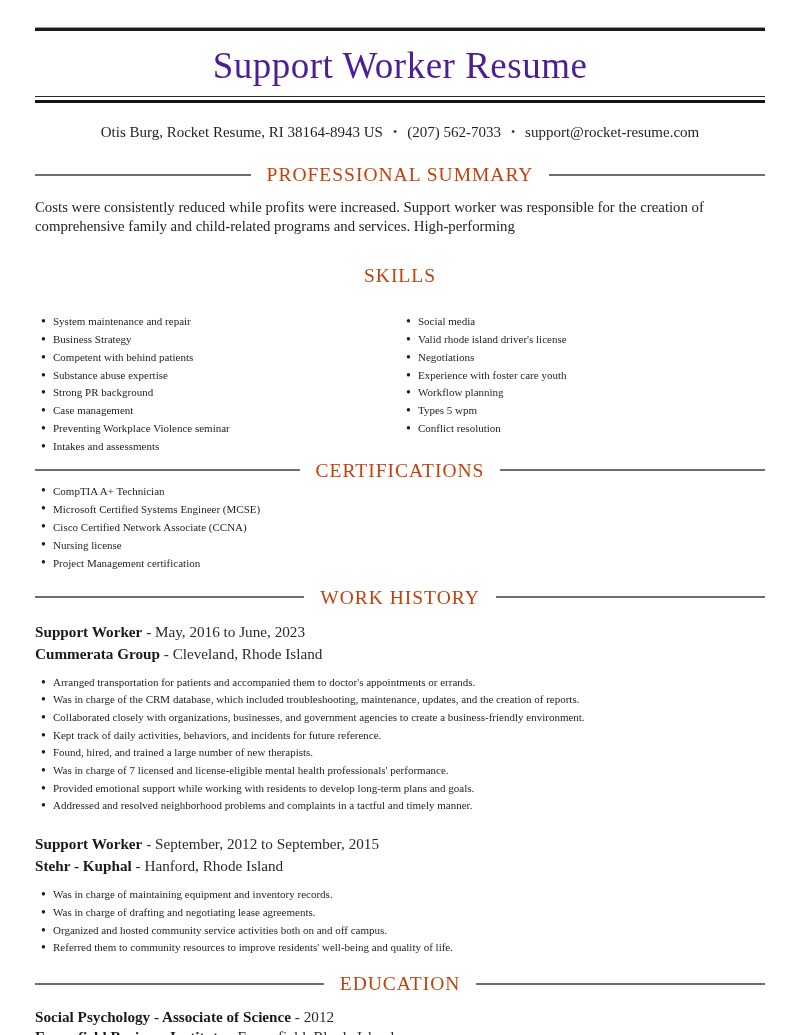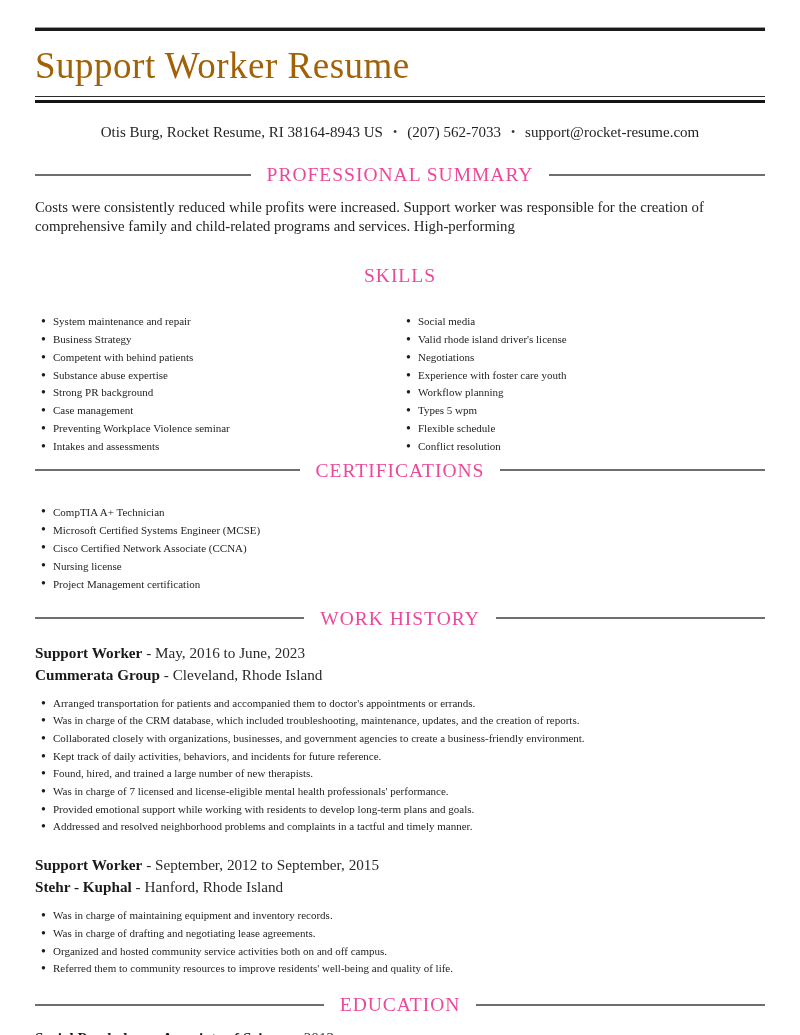--- a/index.html
+++ b/index.html
@@ -19,39 +19,39 @@
     border-bottom:3px solid #1a1a1a;
   }
   .rule-title-bottom {
     margin-top:5px; height:3px;
     border-top:1px solid #2b2b2b;
     border-bottom:3px solid #141414;
   }
 
   h1.doc-title {
     margin:10px 0 0 0;
-    text-align:left;
+    text-align:center;
     font-size:37px; font-weight:400;
     line-height:50px; letter-spacing:0.5px;
-    color:#a16207;
+    color:#4c1d95;
   }
 
   .contact {
     margin-top:20px;
     text-align:center;
     font-size:15px; color:#1f1f1f;
     line-height:18px;
   }
   .contact .sep { display:inline-block; margin:0 10px; font-size:12px; vertical-align:1px; color:#333; }
 
   .sec-head { display:flex; align-items:center; gap:16px; }
   .sec-head .hline { flex:1; height:2px; background:#6e6e6e; }
   .sec-head h2 {
     margin:0; font-size:19.5px; font-weight:400;
-    letter-spacing:1px; color:#ec4899; white-space:nowrap;
+    letter-spacing:1px; color:#c2410c; white-space:nowrap;
     line-height:21px;
   }
   .mt-summary { margin-top:23px; }
   .mt-skills  { margin-top:14px;flex-direction:column; }
   .mt-certs   { margin-top:4px;justify-content:space-between; }
   .mt-work    { margin-top:15px;justify-content:center; }
   .mt-edu     { margin-top:16px;align-items:center; }
 
   .summary-text {
     margin:13px 0 0 0;
@@ -64,21 +64,21 @@
   ul.blist {
     list-style:none; margin:0; padding:0 0 0 18px;
     font-size:11px; color:#242424;
   }
   ul.blist li { position:relative; line-height:17.8px; }
   ul.blist li::before {
     content:"\2022";
     position:absolute; left:-12px; top:0;
     font-size:14px; color:#1c1c1c;
   }
-  ul.certs { margin-top:22px; }
+  ul.certs { margin-top:1px; }
   ul.certs li { line-height:18px; }
 
   .job { margin-top:13px; }
   .job + .job { margin-top:18px; }
   .job-line { font-size:15.2px; line-height:22px; color:#2a2a2a; }
   .b { font-weight:700; color:#1a1a1a; }
   .job ul.blist { margin-top:9px; }
   .job ul.blist li { line-height:17.7px; }
 
   .edu-entry { margin-top:13px; }
@@ -122,21 +122,20 @@
       <li>Preventing Workplace Violence seminar</li>
       <li>Intakes and assessments</li>
     </ul>
     <ul class="blist">
       <li>Social media</li>
       <li>Valid rhode island driver's license</li>
       <li>Negotiations</li>
       <li>Experience with foster care youth</li>
       <li>Workflow planning</li>
       <li>Types 5 wpm</li>
-      <li>Flexible schedule</li>
       <li>Conflict resolution</li>
     </ul>
   </div>
 
   <div class="sec-head mt-certs">
     <span class="hline"></span>
     <h2>CERTIFICATIONS</h2>
     <span class="hline"></span>
   </div>
   <ul class="blist certs">

